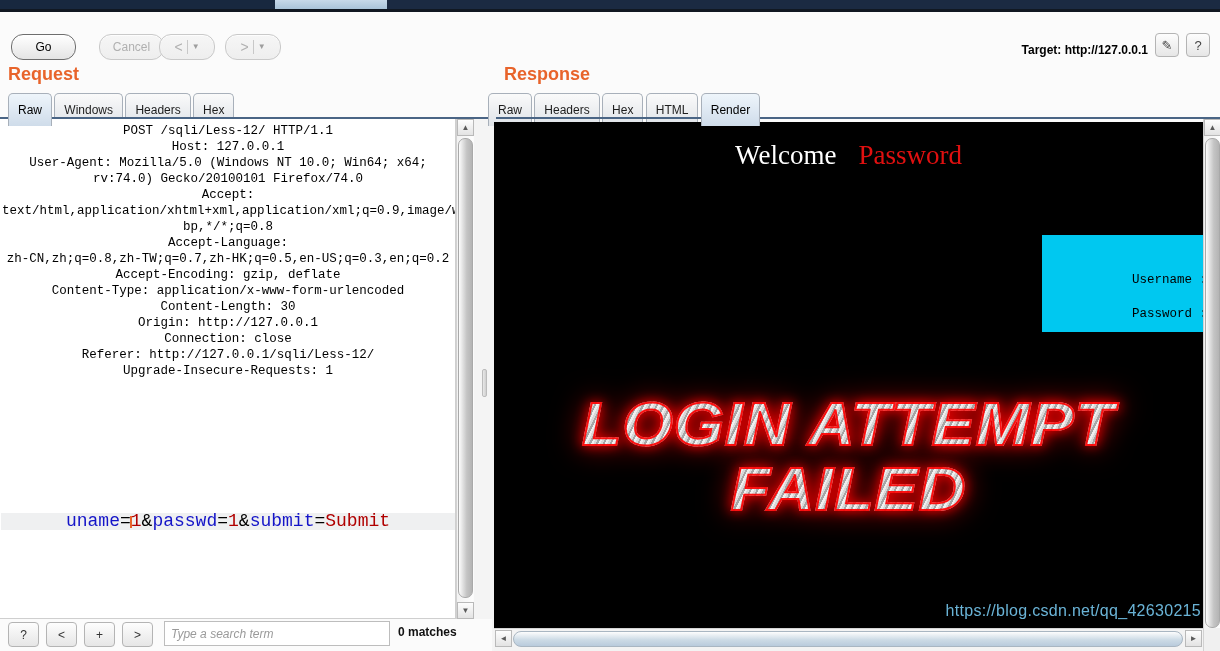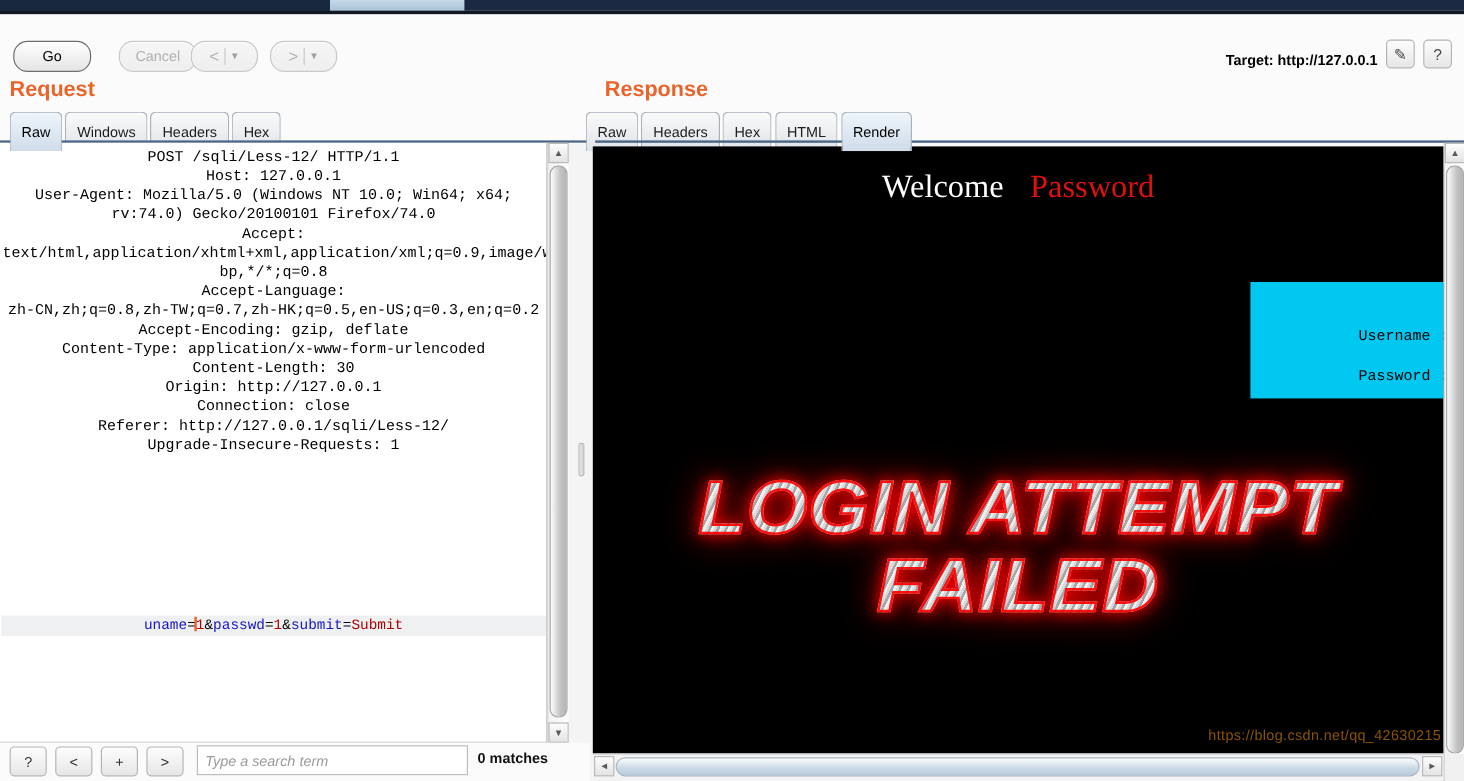--- a/index.html
+++ b/index.html
@@ -79,21 +79,21 @@
     box-sizing:border-box;overflow:hidden;text-align:center;
   }
   .req-text{
     position:absolute;left:2px;top:4px;width:452px;
     font-family:"Liberation Mono",monospace;font-size:12.5px;line-height:16px;
     color:#000;white-space:pre;letter-spacing:0px;
   }
   .req-body{
     position:absolute;left:1px;top:394px;width:454px;height:17px;
     background:#eff0f1;
-    font-family:"Liberation Mono",monospace;font-size:12px;line-height:17px;
+    font-family:"Liberation Mono",monospace;font-size:18px;line-height:17px;
     white-space:pre;
   }
   .k-blue{color:#1414c8;}
   .k-red{color:#b00000;}
   .k-black{color:#000;}
   .caret-bar{display:inline-block;width:2px;height:12px;background:#e8642b;
     vertical-align:-2px;margin:0 -1px;}
 
   
   .vscroll{
@@ -174,21 +174,21 @@
     paint-order:stroke fill;
     filter:drop-shadow(0 0 6px rgba(255,0,0,.95)) drop-shadow(0 0 14px rgba(255,0,0,.55));
     white-space:nowrap;
     transform:scaleX(1.04);
   }
   #fail-line-1{font-size:62px;}
   #fail-line-2{font-size:62px;margin-top:4px;}
 
   .watermark{
     position:absolute;right:2px;bottom:8px;
-    font-family:"Liberation Sans",sans-serif;font-size:12px;color:#a16207;opacity:.85;
+    font-family:"Liberation Sans",sans-serif;font-size:16px;color:#7dd3fc;opacity:.85;
     white-space:nowrap;letter-spacing:.3px;
   }
 
   
   .hscroll{
     position:absolute;left:494px;top:628px;width:709px;height:23px;
     background:#f3f3f3;border-top:1px solid #d4d4d4;box-sizing:border-box;
   }
   .hs-arrow{position:absolute;top:1px;width:17px;height:17px;box-sizing:border-box;
     background:linear-gradient(#fdfdfd,#e3e3e3);border:1px solid #b9b9b9;

